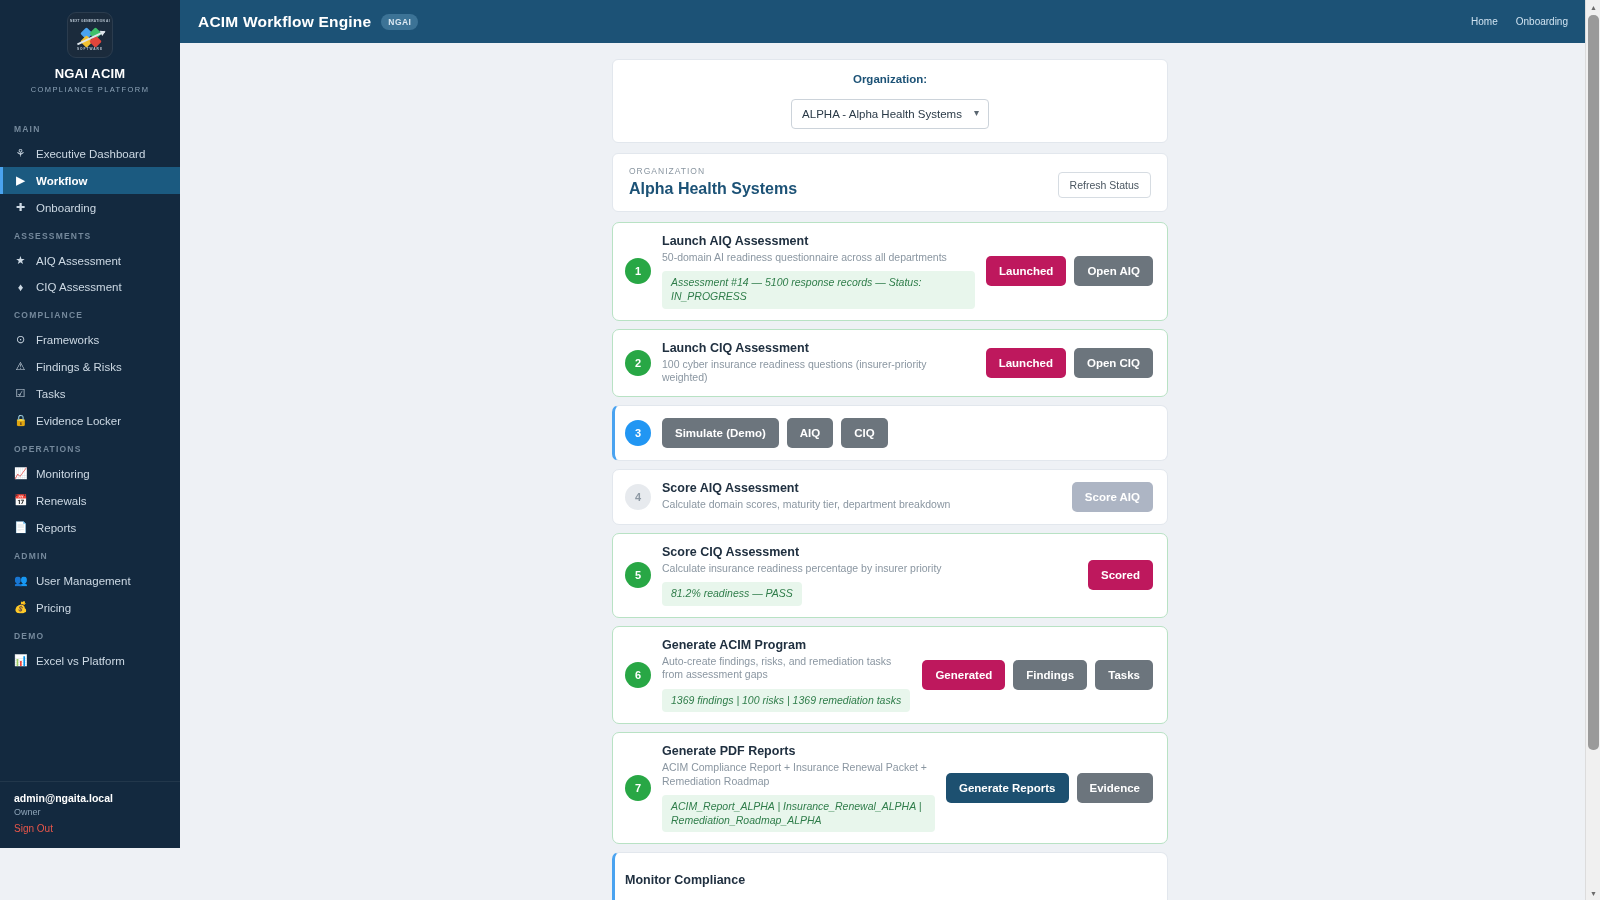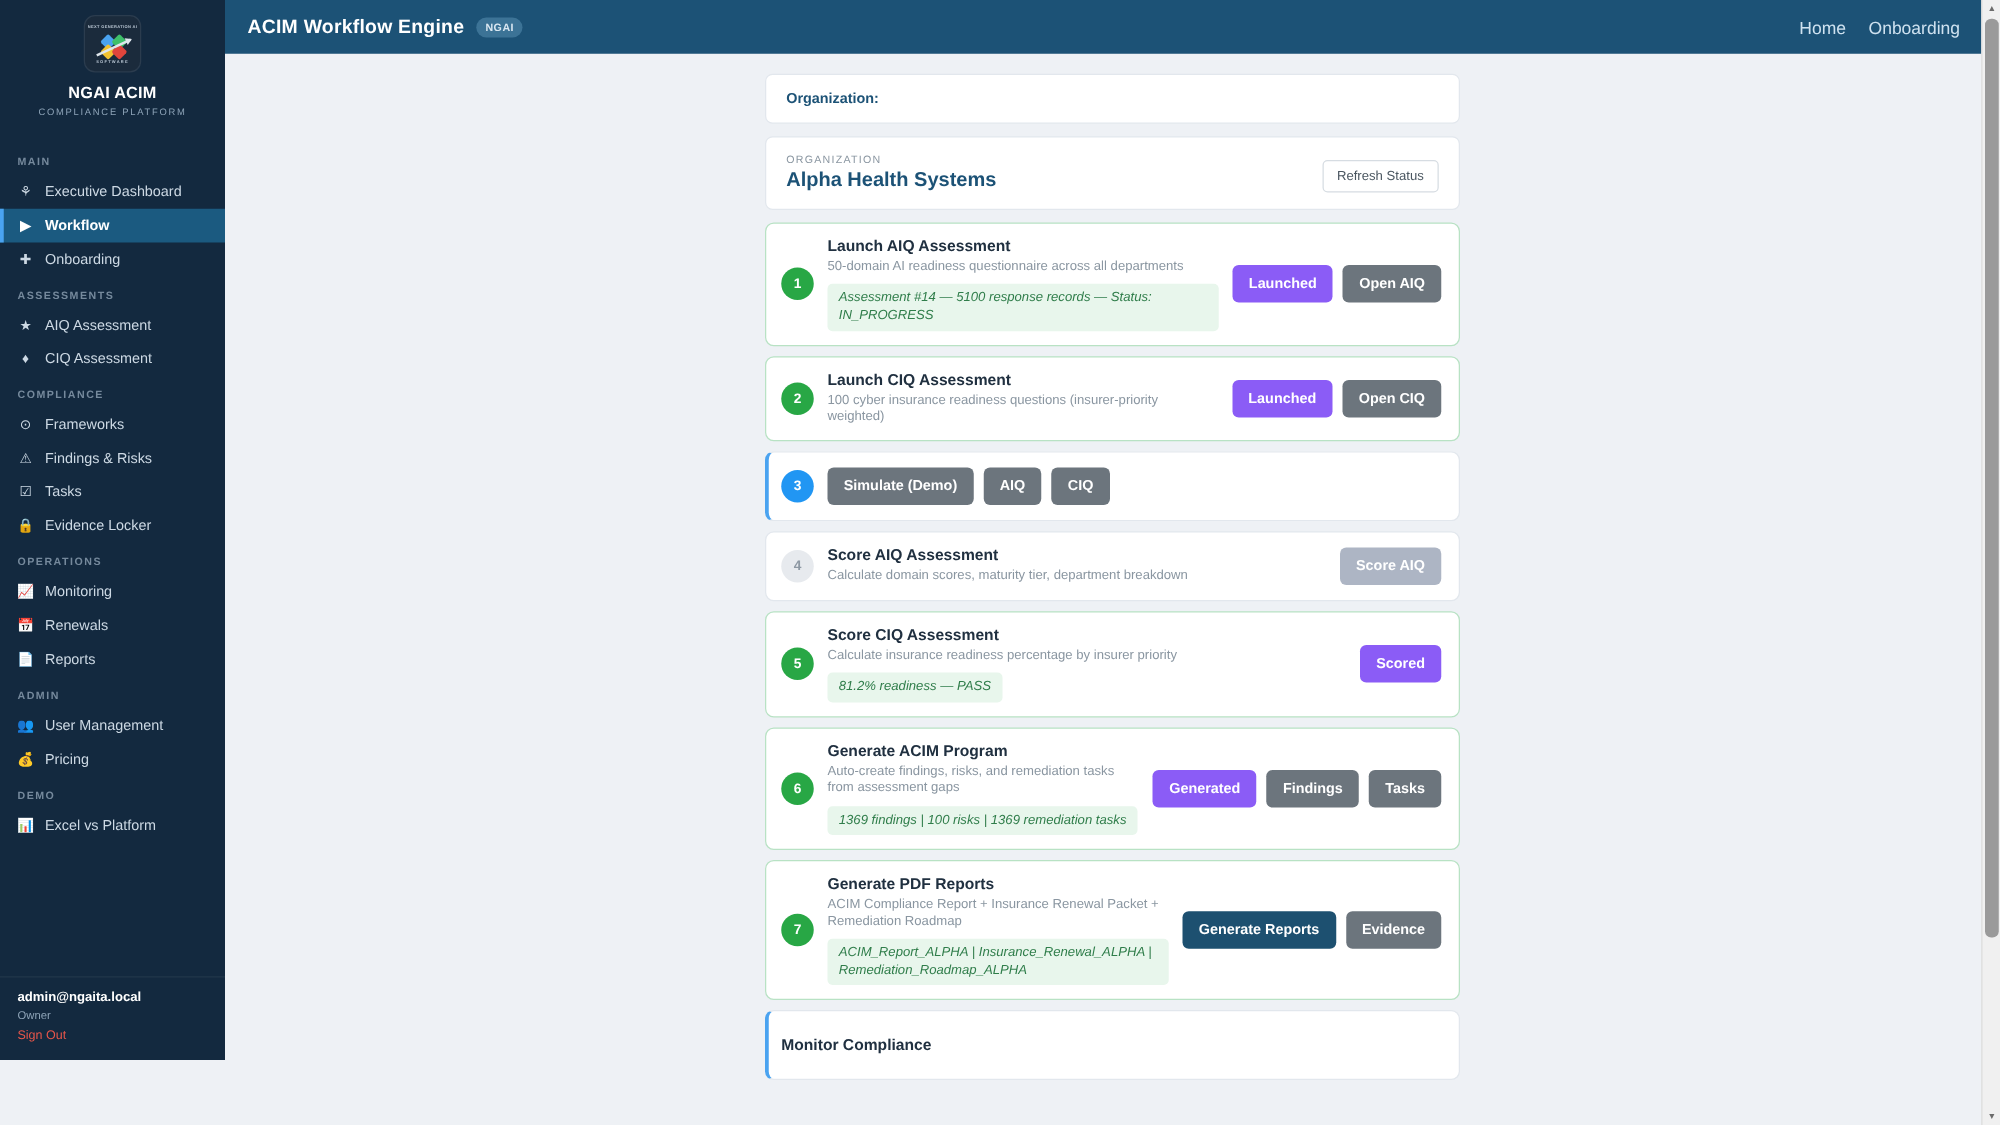--- a/index.html
+++ b/index.html
@@ -82,30 +82,30 @@
     display: flex; align-items: center; padding: 0 18px;
     flex: 0 0 43px;
   }
   .topbar-title { font-size: 15.5px; font-weight: bold; letter-spacing: .2px; }
   .topbar-badge {
     margin-left: 10px; font-size: 8.5px; font-weight: bold;
     background: #3c7396; color: #dbe8f2;
     padding: 3px 7px; border-radius: 9px; letter-spacing: .4px;
   }
   .topbar-links { margin-left: auto; display: flex; gap: 18px; padding-right: 14px; }
-  .topbar-links a { font-size: 14px; color: #cfe2f0; text-decoration: none; cursor: pointer; }
+  .topbar-links a { font-size: 10px; color: #cfe2f0; text-decoration: none; cursor: pointer; }
 
   .content { flex: 1; overflow: hidden; padding: 16px 0 0 0; }
   .col { width: 556px; margin: 0 auto; }
 
   .card {
     background: #fff; border: 1px solid #e2e7ed; border-radius: 6px;
     margin-bottom: 10px;
   }
-  .org-card { padding: 13px 16px; display: flex; align-items: center; gap: 14px; }
+  .org-card { padding: 13px 16px; display: flex; align-items: center; gap: 14px; flex-direction: column; }
   .org-label { font-size: 11.5px; font-weight: bold; color: #1c5276; white-space: nowrap; }
   .org-select {
     flex: 1; height: 30px; border: 1px solid #ccd3da; border-radius: 4px;
     background: #fff; font-size: 11.5px; color: #2a3a47;
     padding: 0 26px 0 10px; font-family: "Liberation Sans", sans-serif;
     appearance: none; cursor: pointer; position: relative;
     display: flex; align-items: center;
   }
   .org-wrap { flex: 1; position: relative; }
   .org-wrap .chev {
@@ -148,21 +148,21 @@
     font-size: 10.5px; color: #2f7d4a; background: #e8f6ec;
     padding: 5px 9px; border-radius: 4px; line-height: 1.3; font-style: italic;
   }
   .actions { display: flex; gap: 8px; align-items: center; flex: 0 0 auto; }
   .btn {
     font-size: 11.5px; font-weight: bold; color: #fff;
     border: none; border-radius: 5px; padding: 9px 13px;
     cursor: pointer; white-space: nowrap;
     font-family: "Liberation Sans", sans-serif;
   }
-  .btn.green { background: #8b5cf6; }
+  .btn.green { background: #be185d; }
   .btn.gray { background: #6c757d; }
   .btn.navy { background: #1d5070; }
   .btn.disabled { background: #adb5c4; cursor: default; }
 
   
   .vscroll {
     position: absolute; right: 0; top: 0; width: 15px; height: 900px;
     background: #f0f0f0; border-left: 1px solid #dcdcdc;
   }
   .vscroll .arrow-up, .vscroll .arrow-dn {
@@ -276,20 +276,24 @@
         <a href="#">Home</a>
         <a href="#">Onboarding</a>
       </div>
   </header>
 
   <div class="content">
     <div class="col">
 
       <div class="card org-card">
         <div class="org-label">Organization:</div>
+        <div class="org-wrap">
+          <div class="org-select">ALPHA - Alpha Health Systems</div>
+          <span class="chev">▾</span>
+        </div>
       </div>
 
       <div class="card head-card">
         <div>
           <div class="head-eyebrow">ORGANIZATION</div>
           <div class="head-title">Alpha Health Systems</div>
         </div>
         <button class="refresh-btn">Refresh Status</button>
       </div>
 

